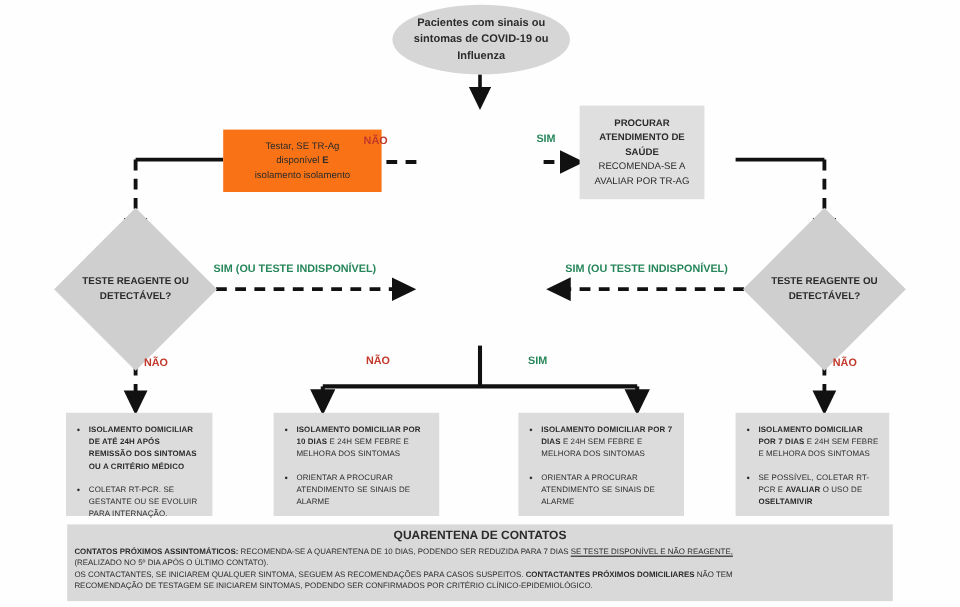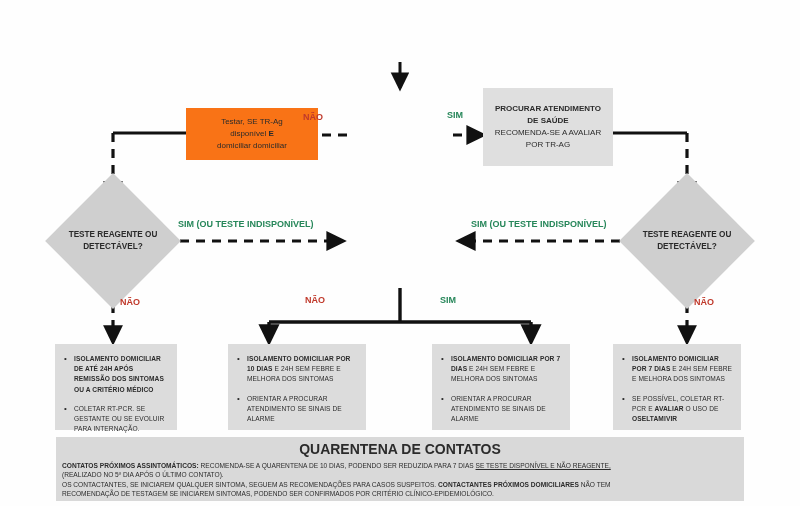--- a/index.html
+++ b/index.html
@@ -28,21 +28,21 @@
   .bullets li{position:relative;padding-left:11px;margin-bottom:9px;
         font-size:6.6px;line-height:1.55;letter-spacing:.1px;}
   .bullets li:before{content:"\2022";position:absolute;left:1px;top:-1px;font-size:8px;}
   b{font-weight:bold;}
   u{text-decoration:underline;}
   .lbl{position:absolute;font-size:9px;font-weight:bold;white-space:nowrap;}
   .lbl.nao{color:#c0392b;text-align:center;}
   .lbl.sim{color:#27875a;}
   .footer{position:absolute;left:56px;top:437px;width:688px;height:64px;
         background:#d9d9d9;box-sizing:border-box;padding:4px 6px 0 6px;}
-  .footer .ftitle{text-align:center;font-size:14px;font-weight:bold;margin-bottom:4px;}
+  .footer .ftitle{text-align:center;font-size:10px;font-weight:bold;margin-bottom:4px;}
   .footer .fline{font-size:6.6px;line-height:1.42;text-align:justify;}
 </style>
 </head>
 <body>
 
 <div id="canvas">
 
   <svg width="800" height="506" style="position:absolute;left:0;top:0;">
     <defs>
       <marker id="ah" markerWidth="7" markerHeight="7" refX="5.2" refY="3.1" orient="auto">
@@ -69,31 +69,34 @@
     <line x1="113" y1="288" x2="113" y2="342" stroke="#111" stroke-width="3.2" stroke-dasharray="9,7" marker-end="url(#ah)"></line>
 
     <line x1="687" y1="288" x2="687" y2="342" stroke="#111" stroke-width="3.2" stroke-dasharray="9,7" marker-end="url(#ah)"></line>
 
     <path d="M400,288 L400,322" stroke="#111" stroke-width="3.4" fill="none"></path>
     <path d="M269,322 L531,322" stroke="#111" stroke-width="3.4" fill="none"></path>
     <line x1="269" y1="322" x2="269" y2="342" stroke="#111" stroke-width="3.4" marker-end="url(#ah)"></line>
     <line x1="531" y1="322" x2="531" y2="342" stroke="#111" stroke-width="3.4" marker-end="url(#ah)"></line>
   </svg>
 
+  <div class="node ellipse" style="left:327px;top:4px;width:148px;height:58px;">
+    <div class="txt">Pacientes com sinais ou sintomas de COVID-19 ou Influenza</div>
+  </div>
 
 
   <div class="node box" style="left:186px;top:108px;width:132px;height:52px;">
     <div class="txt">
       <span>Testar,  SE TR-Ag</span><br>
       <span>disponível </span><b>E</b><br>
-      <span>domiciliar domiciliar</span>
+      <span>isolamento isolamento</span>
     </div>
   </div>
 
-  <div class="node box green" style="left:483px;top:88px;width:130px;height:78px;">
+  <div class="node box green" style="left:483px;top:88px;width:104px;height:78px;">
     <div class="txt">
       <b>PROCURAR ATENDIMENTO DE SAÚDE</b><br>
       <span>RECOMENDA-SE A AVALIAR POR TR-AG</span>
     </div>
   </div>
 
   <div class="diamond" style="left:65px;top:193px;width:96px;height:96px;">
     <div class="shape"></div>
     <div class="txt" style="font-weight:bold;">TESTE REAGENTE OU DETECTÁVEL?</div>
   </div>

